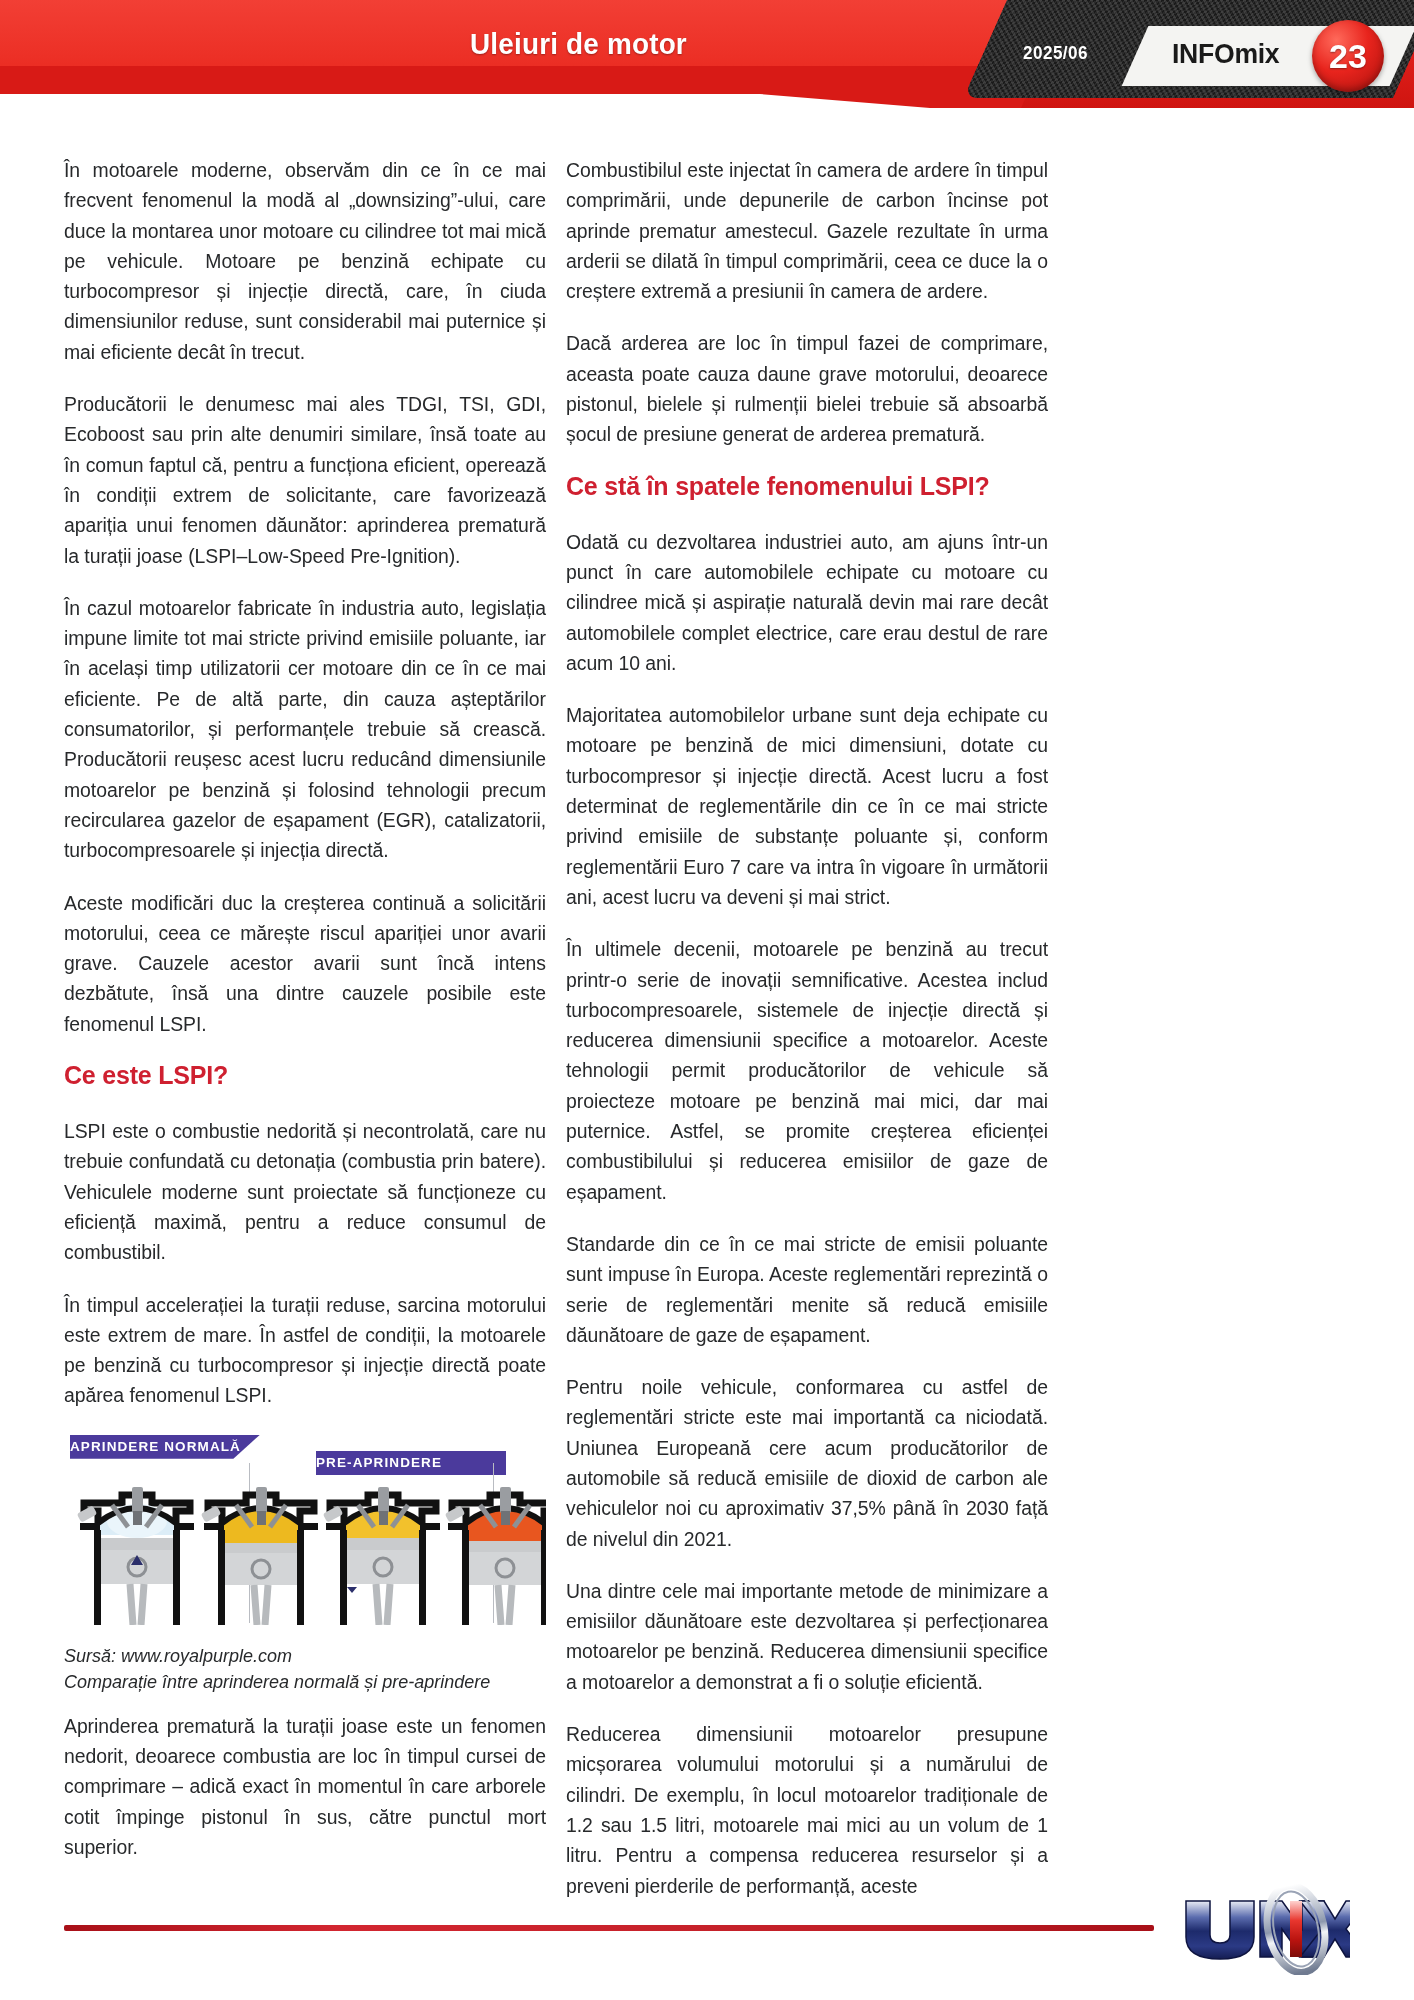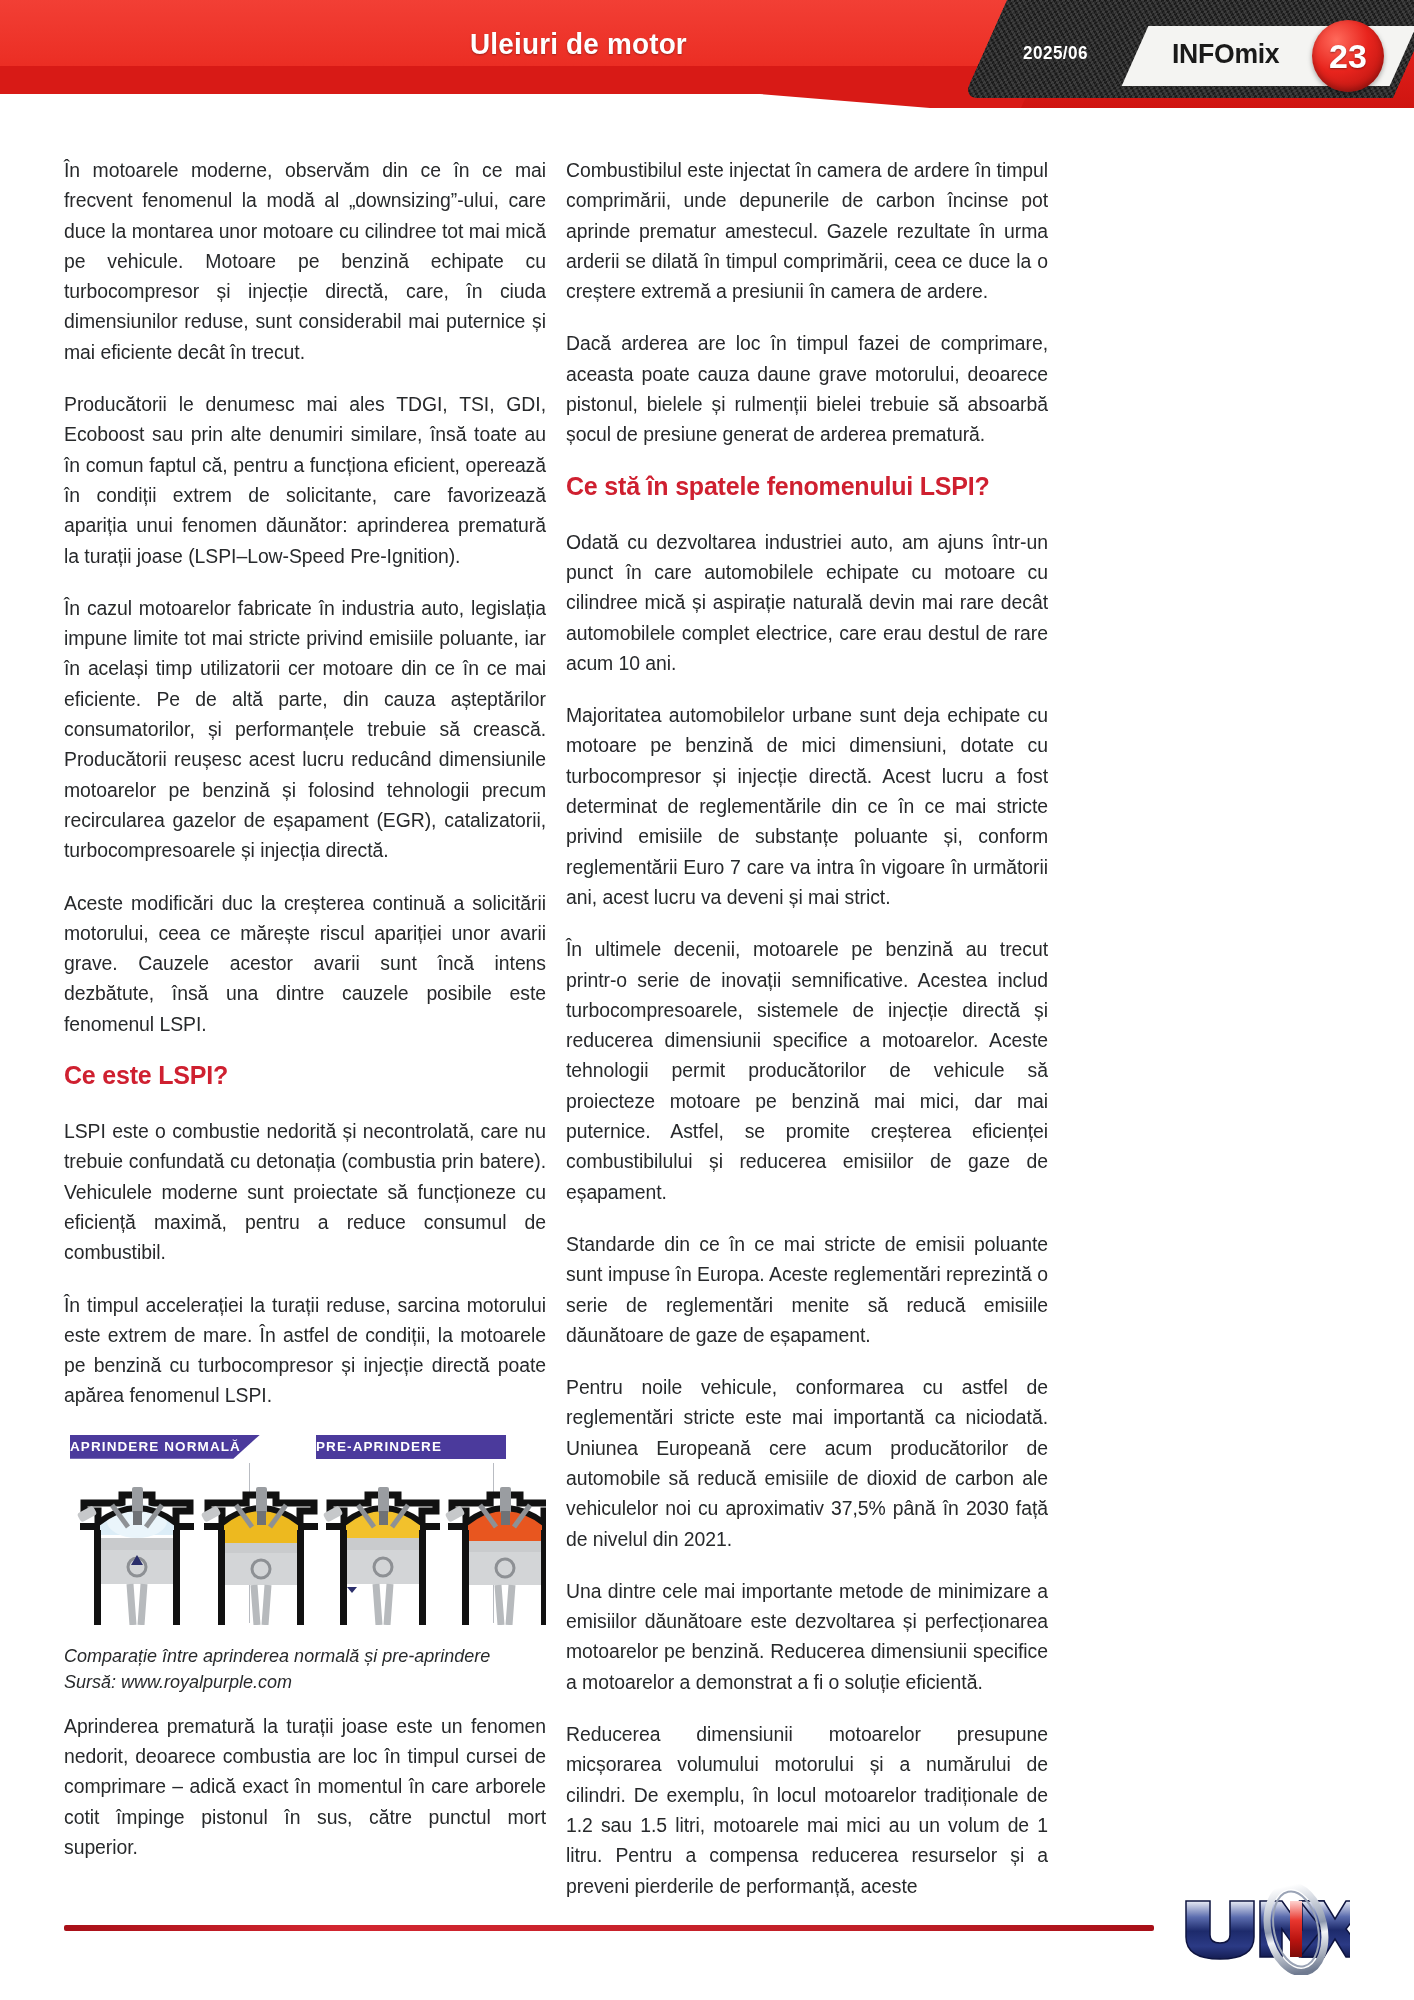--- a/index.html
+++ b/index.html
@@ -210,21 +210,21 @@
     position: absolute;
     height: 24px;
     background: #4b3a9c;
     color: #ffffff;
     font-size: 13.5px;
     font-weight: bold;
     letter-spacing: 1.1px;
     line-height: 24px;
   }
   .fig-label.l1 { left: 6px;   top: 2px; width: 190px; clip-path: polygon(0 0, 100% 0, 86% 100%, 0 100%); }
-  .fig-label.l2 { left: 252px; top: 2px; width: 190px; }
+  .fig-label.l2 { left: 252px; top: 18px; width: 190px; }
   .fig-divider {
     position: absolute;
     width: 1px;
     background: #b9bcc2;
     top: 30px;
     height: 160px;
   }
   .cyl {
     position: absolute;
     top: 50px;
@@ -390,22 +390,22 @@
               <line x1="86" y1="22" x2="70" y2="44" stroke="#8e9195" stroke-width="5"></line>
               <rect x="56" y="4" width="11" height="26" rx="2" fill="#9a9da1"></rect>
               <rect x="57" y="28" width="9" height="14" fill="#6f7276"></rect>
               <rect x="2" y="26" width="18" height="10" rx="3" fill="#c6c8ca" transform="rotate(-28 11 31)"></rect>
             </svg>
           </div>
 
         </div>
 
         <figcaption>
+          <div>Sursă: www.royalpurple.com</div>
           <div>Comparație între aprinderea normală și pre-aprindere</div>
-          <div>Sursă: www.royalpurple.com</div>
         </figcaption>
       </figure>
 
       <p class="para">Aprinderea prematură la turații joase este un fenomen nedorit, deoarece combustia are loc în timpul cursei de comprimare – adică exact în momentul în care arborele cotit împinge pistonul în sus, către punctul mort superior.</p>
     </div>
 
     <div class="col col-right">
       <p class="para">Combustibilul este injectat în camera de ardere în timpul comprimării, unde depunerile de carbon încinse pot aprinde prematur amestecul. Gazele rezultate în urma arderii se dilată în timpul comprimării, ceea ce duce la o creștere extremă a presiunii în camera de ardere.</p>
       <p class="para">Dacă arderea are loc în timpul fazei de comprimare, aceasta poate cauza daune grave motorului, deoarece pistonul, bielele și rulmenții bielei trebuie să absoarbă șocul de presiune generat de arderea prematură.</p>
 

